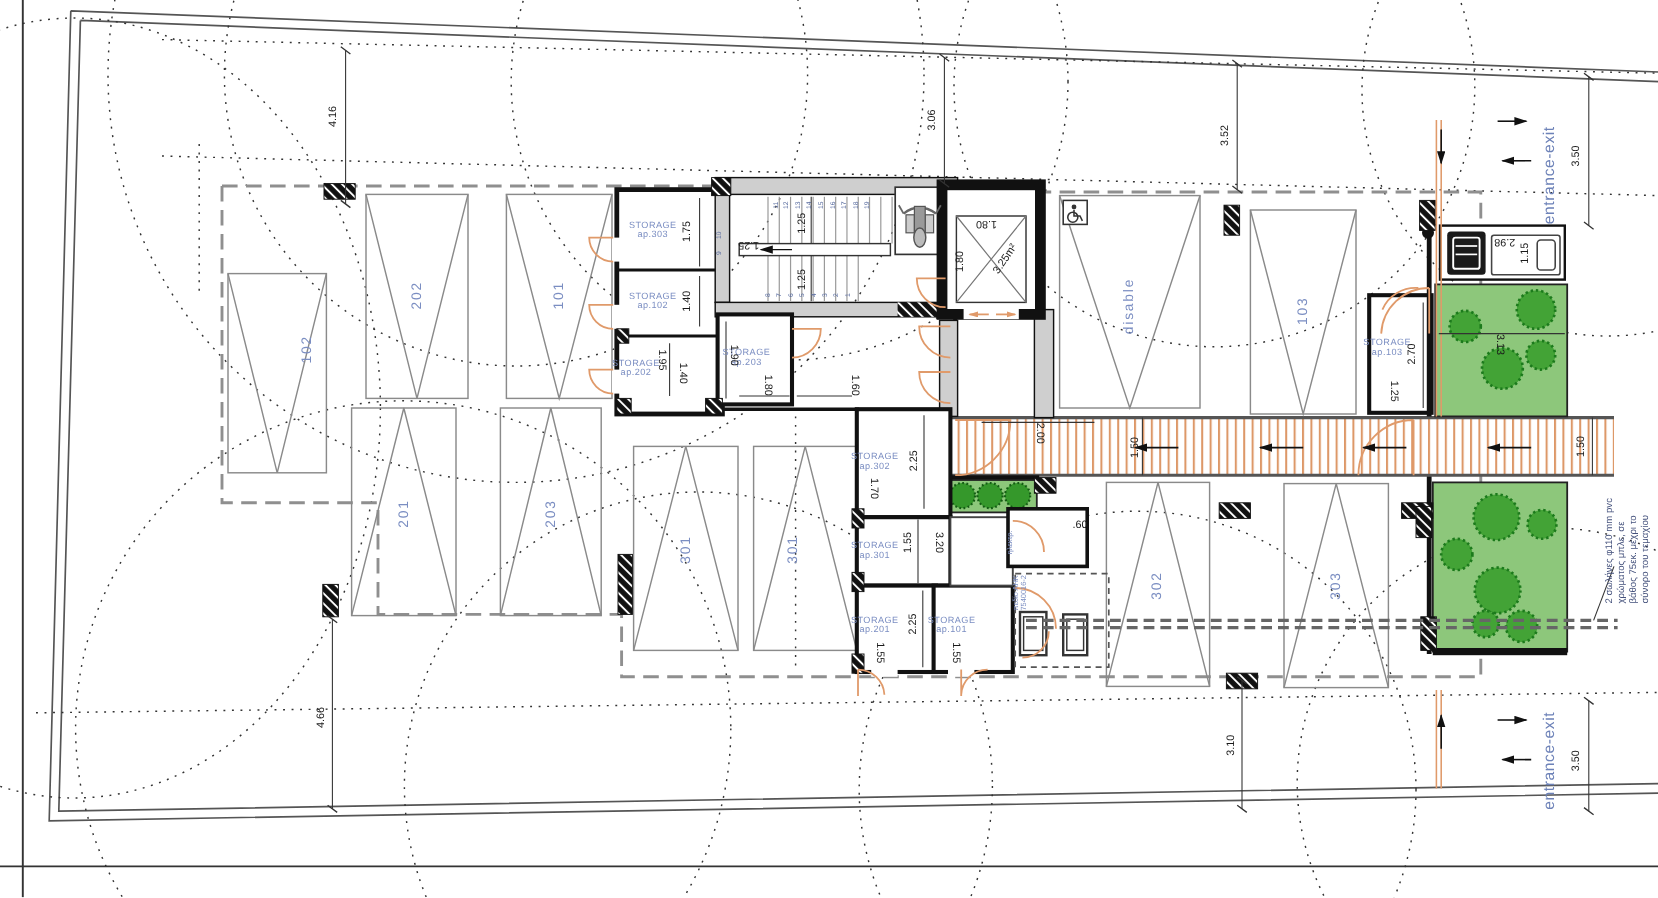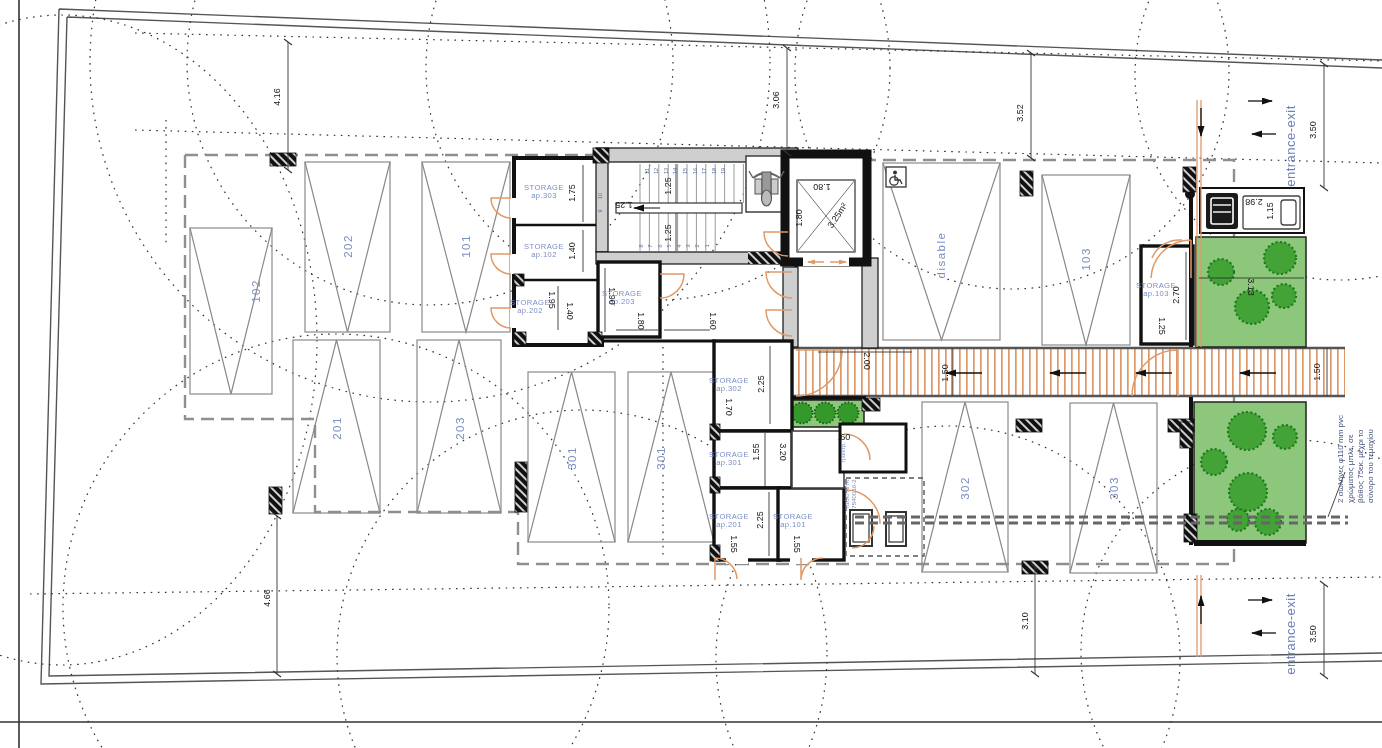--- a/index.html
+++ b/index.html
@@ -456,21 +456,21 @@
       </div>
       <div class="lbl dim" style="left: 761px; top: 520px; transform: translate(-50%, -50%) rotate(-90deg);">
         <div>2.25</div>
       </div>
       <div class="lbl dim" style="left: 733px; top: 544px; transform: translate(-50%, -50%) rotate(90deg);">
         <div>1.55</div>
       </div>
       <div class="lbl dim" style="left: 796px; top: 544px; transform: translate(-50%, -50%) rotate(90deg);">
         <div>1.55</div>
       </div>
-      <div class="lbl dim" style="left: 844px; top: 438px; transform: translate(-50%, -50%) rotate(0deg);">
+      <div class="lbl dim" style="left: 900px; top: 438px; transform: translate(-50%, -50%) rotate(0deg);">
         <div>.60</div>
       </div>
       <div class="lbl dim" style="left: 1177px; top: 295px; transform: translate(-50%, -50%) rotate(-90deg);">
         <div>2.70</div>
       </div>
       <div class="lbl dim" style="left: 1161px; top: 326px; transform: translate(-50%, -50%) rotate(90deg);">
         <div>1.25</div>
       </div>
       <div class="lbl dim" style="left: 822px; top: 186px; transform: translate(-50%, -50%) rotate(180deg);">
         <div>1.80</div>

